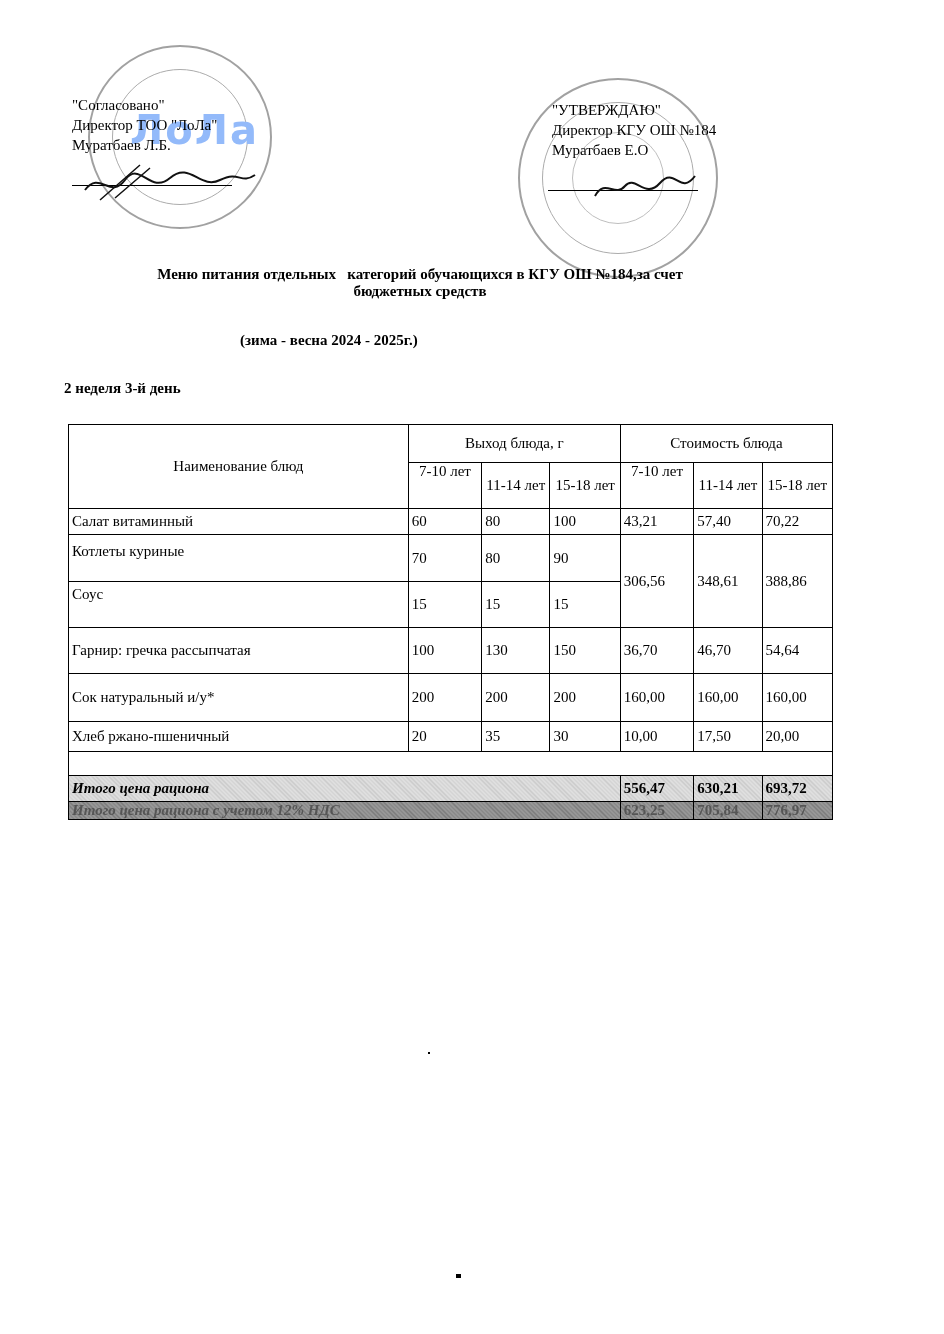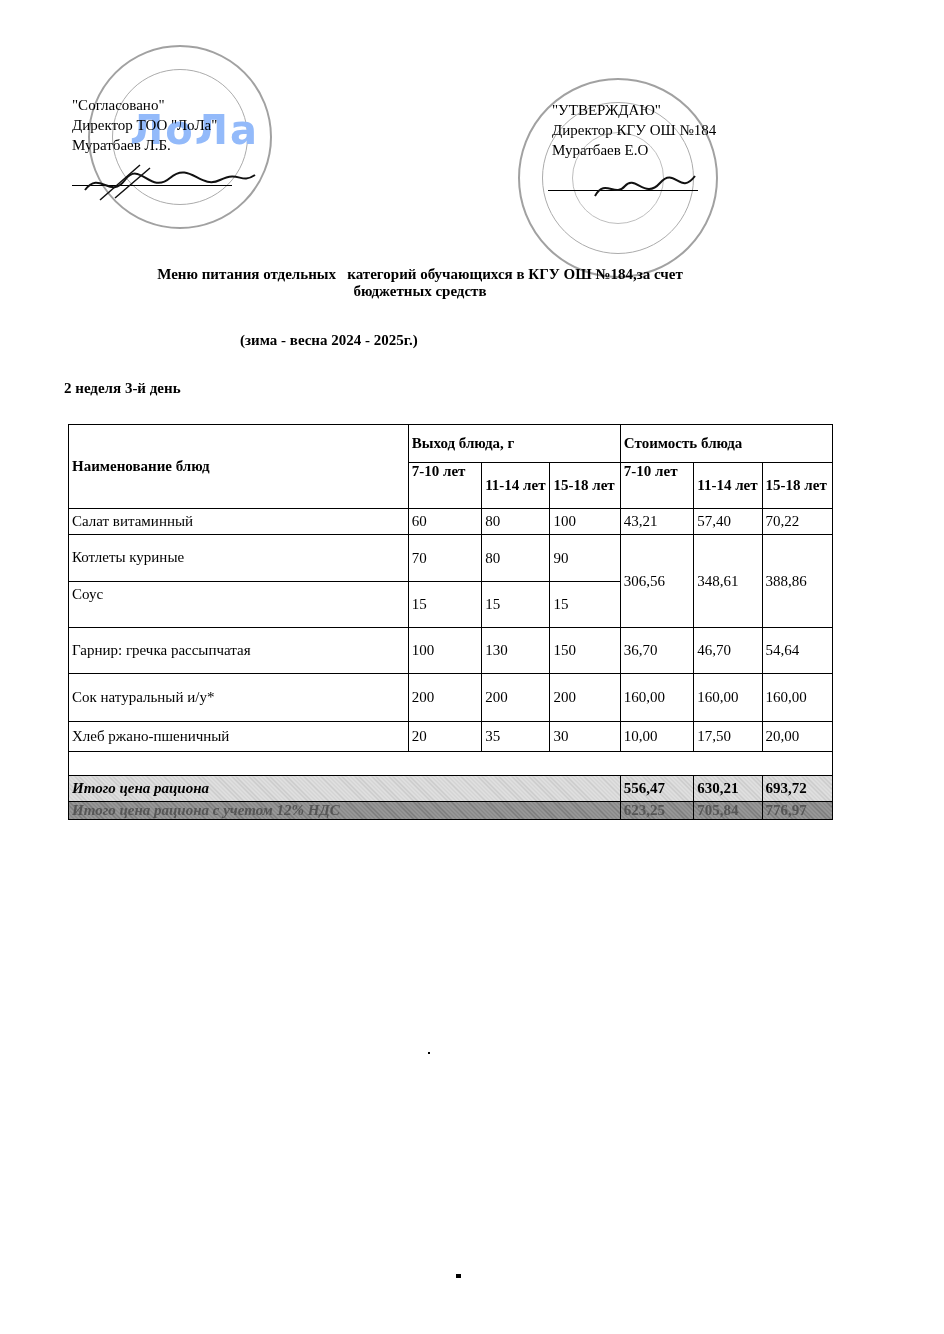--- a/index.html
+++ b/index.html
@@ -10,21 +10,21 @@
   .approval div { white-space: nowrap; }
   .sig-line { position: absolute; height: 1px; background: #000; }
   .stamp { position: absolute; border-radius: 50%; border: 2px solid #555; opacity: 0.55; }
   .stamp-inner { position: absolute; border-radius: 50%; border: 1px solid #666; }
   .stamp-text { position: absolute; font-family: "DejaVu Sans", sans-serif; font-size: 40px; font-weight: bold; color: #3b82f6; letter-spacing: 2px; }
   .signature { position: absolute; }
   .title { font-weight: bold; font-size: 15px; text-align: center; }
   table.menu { position: absolute; left: 68px; top: 424px; width: 765px; border-collapse: collapse;
                font-size: 15px; }
   table.menu td, table.menu th { border: 1px solid #000; padding: 0 3px; }
-  table.menu th { font-weight: bold; text-align: left; }
+  table.menu th { font-weight: normal; text-align: center; }
   table.menu td.num { text-align: left; }
   table.menu td.name { text-align: left; }
   .total1 td { background: repeating-linear-gradient(45deg, #c8c8c8 0 1px, #e0e0e0 1px 3px); font-weight: bold; margin-left: 47px; }
   .total2 td { background: repeating-linear-gradient(45deg, #777 0 1px, #999 1px 3px); font-weight: bold; color: #555; }
   .italic { font-style: italic; }
   .dot { position: absolute; background: #000; }
 </style>
 </head>
 <body>
 
@@ -93,21 +93,21 @@
   <tr style="height:26px;">
     <td class="name">Салат витаминный</td>
     <td class="num">60</td>
     <td class="num">80</td>
     <td class="num">100</td>
     <td class="num">43,21</td>
     <td class="num">57,40</td>
     <td class="num">70,22</td>
   </tr>
   <tr style="height:47px;">
-    <td class="name" style="vertical-align:top; padding-top:14px;">Котлеты куриные</td>
+    <td class="name" style="vertical-align:top; padding-top:8px;">Котлеты куриные</td>
     <td class="num">70</td>
     <td class="num">80</td>
     <td class="num">90</td>
     <td class="num" rowspan="2">306,56</td>
     <td class="num" rowspan="2">348,61</td>
     <td class="num" rowspan="2">388,86</td>
   </tr>
   <tr style="height:46px;">
     <td class="name" style="vertical-align:top; padding-top:4px;">Соус</td>
     <td class="num">15</td>

